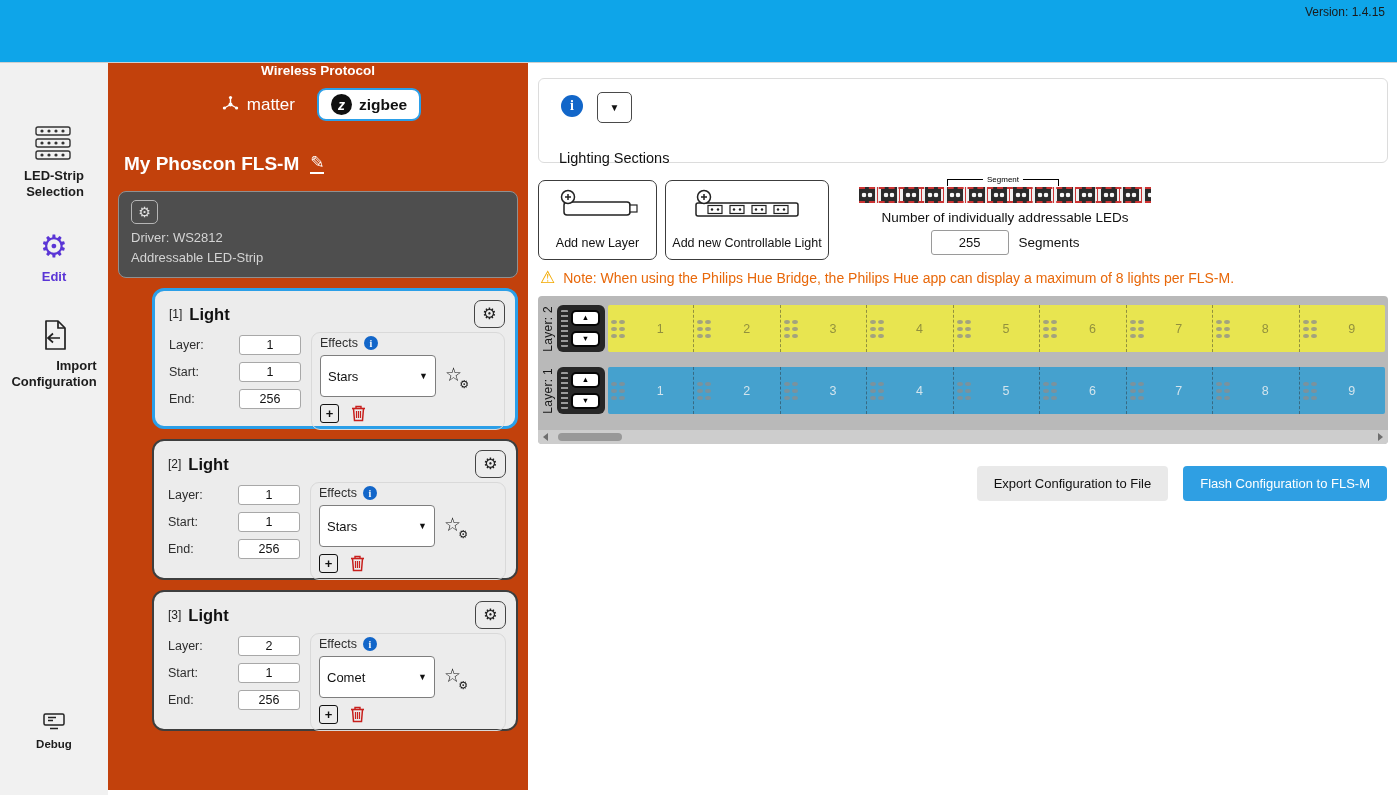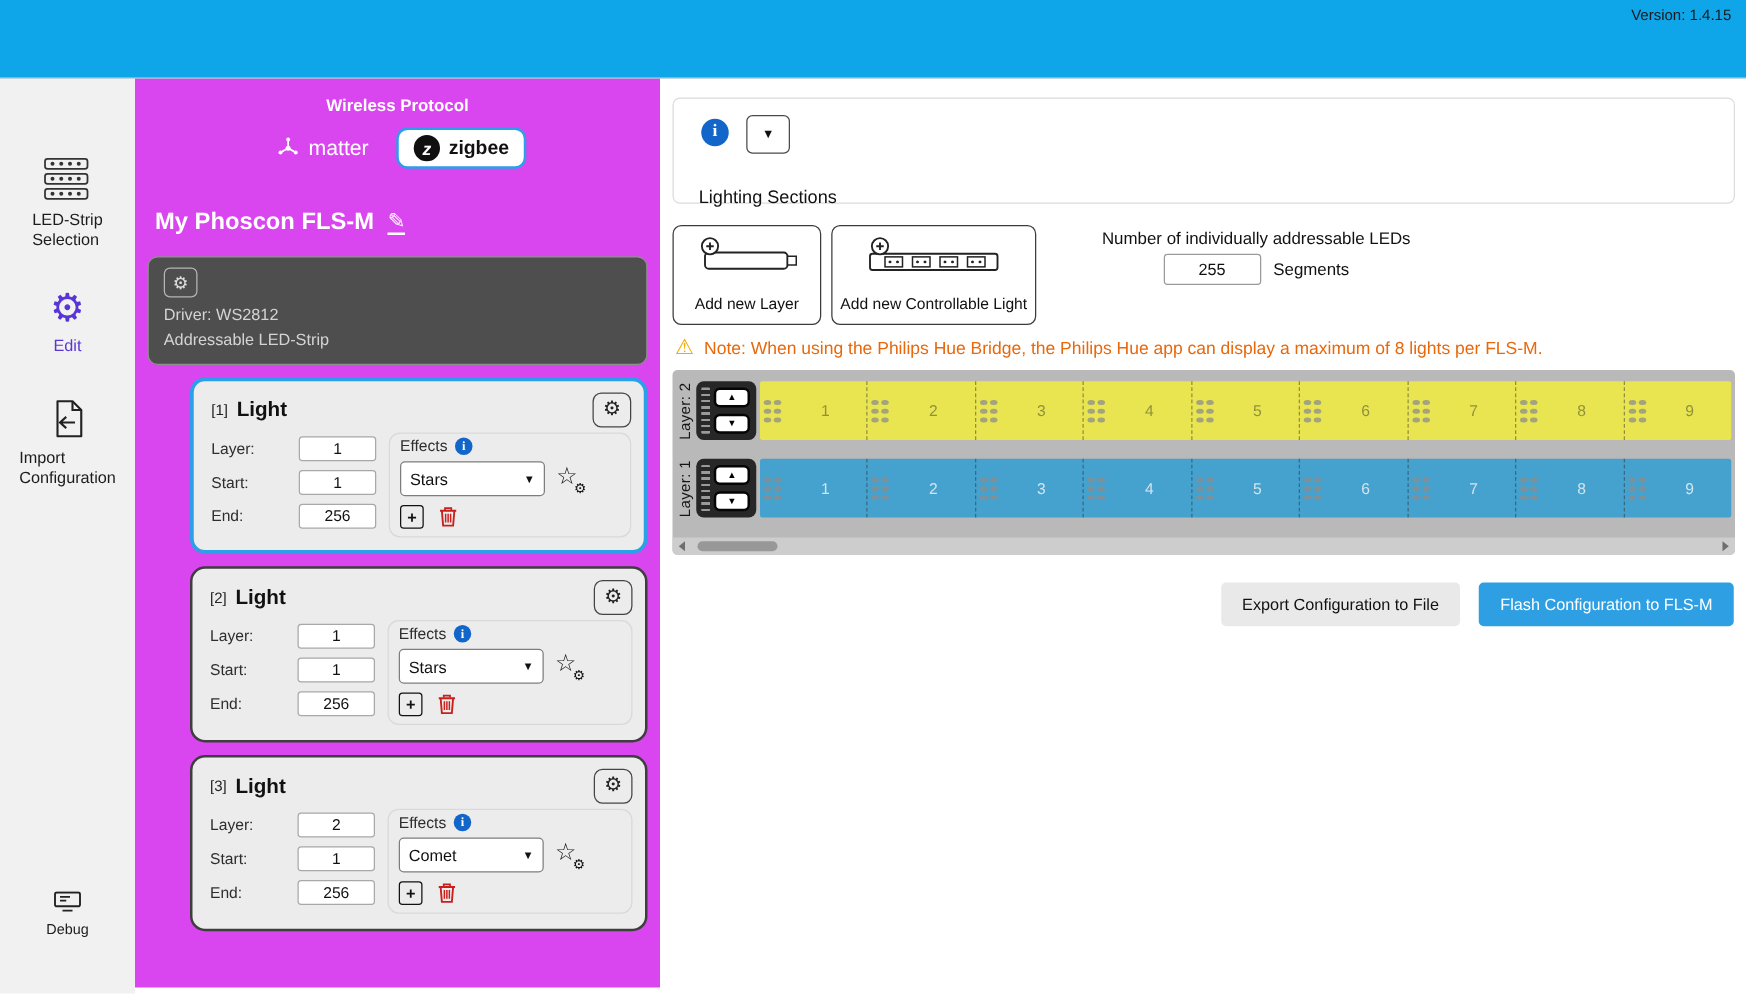--- a/index.html
+++ b/index.html
@@ -9,27 +9,27 @@
 
   
   .header{position:absolute;top:0;left:0;right:0;height:62px;background:#0ea5e9;border-bottom:1px solid #cfcfcf;}
   .version{position:absolute;top:5px;right:12px;font-size:12px;color:#1a1a1a;}
   .title{text-align:center;padding-top:21px;font-size:27px;font-weight:700;color:#3d3d3d;letter-spacing:.2px;}
 
   
   .sidebar{position:absolute;top:63px;bottom:0;left:0;width:108px;background:#f1f1f1;}
   .sb-item{position:absolute;left:0;width:108px;display:flex;flex-direction:column;align-items:center;gap:7px;cursor:pointer;}
   .sb-led{top:62px}.sb-edit{top:168px}.sb-import{top:256px}.sb-debug{top:650px}
-  .sb-label{font-size:13px;color:#1c1c1c;text-align:left;line-height:1.25;}
+  .sb-label{font-size:13px;color:#1c1c1c;text-align:right;line-height:1.25;font-weight:bold;}
   .sb-debug .sb-label{font-size:11.5px;}
   .sb-edit .sb-label{color:#5a35d6;}
   .gear-glyph{font-size:31px;color:#5a35d6;line-height:1;}
 
   
-  .panel{position:absolute;top:63px;left:108px;width:420px;bottom:5px;background:#d946ef;box-sizing:border-box;padding-top:14px;}
+  .panel{position:absolute;top:63px;left:108px;width:420px;bottom:5px;background:#c2410c;box-sizing:border-box;}
   .wp-title{color:#fff;font-size:13.5px;font-weight:600;text-align:center;}
   .wp-row{display:flex;justify-content:center;align-items:center;gap:16px;margin-top:10px;}
   .matter-btn{display:flex;align-items:center;gap:7px;background:none;border:none;color:#fff;font-size:17px;cursor:pointer;}
   .zigbee-btn{display:flex;align-items:center;gap:7px;background:#fff;border:2px solid #2b9fe8;border-radius:9px;padding:4px 12px;font-size:15.5px;font-weight:700;color:#111;cursor:pointer;}
   .z-circle{width:21px;height:21px;border-radius:50%;background:#101010;color:#fff;display:flex;align-items:center;justify-content:center;font-size:14px;font-weight:700;font-style:italic;}
   .device-row{display:flex;align-items:center;gap:11px;margin:32px 0 0 16px;}
   .device-name{color:#fff;font-size:19px;font-weight:700;}
   .edit-pencil{color:#fff;font-size:17px;border-bottom:2px solid #fff;line-height:1;cursor:pointer;padding-bottom:1px;}
 
   .driver-card{margin:16px 10px 0 10px;background:#4e4e4e;border:1px solid #909090;border-radius:8px;padding:8px 12px 10px;color:#d4d4d4;font-size:13px;line-height:1.5;}
@@ -43,21 +43,21 @@
   .lc-name{font-size:16.5px;font-weight:700;color:#111;}
   .lc-gear{margin-left:auto;width:31px;height:28px;border:1.5px solid #444;border-radius:7px;background:none;display:flex;align-items:center;justify-content:center;cursor:pointer;padding:0;}
   .lc-gear span{font-size:16px;color:#222;line-height:1;}
   .lc-body{display:flex;padding:4px 10px 0 14px;gap:10px;}
   .lc-fields{width:132px;display:flex;flex-direction:column;gap:7px;padding-top:3px;}
   .frow{display:flex;align-items:center;justify-content:space-between;font-size:12.5px;color:#2e2e2e;}
   .frow input{width:60px;height:18px;border:1px solid #a8a8a8;border-radius:3px;background:#fff;text-align:center;font-size:12.5px;color:#111;font-family:inherit;padding:0;}
   .lc-effects{flex:1;border:1px solid #d9d9d9;border-radius:9px;padding:3px 8px 6px;margin-bottom:6px;}
   .eff-label{display:flex;align-items:center;gap:6px;font-size:12.5px;color:#2e2e2e;}
   .eff-row{display:flex;align-items:center;gap:9px;margin-top:5px;}
-  .eff-select{width:116px;height:28px;background:#fff;border:1px solid #7e7e7e;border-radius:4px;display:flex;align-items:center;padding:0 7px;font-size:13px;color:#111;cursor:pointer;box-sizing:border-box;}
+  .eff-select{width:116px;height:42px;background:#fff;border:1px solid #7e7e7e;border-radius:4px;display:flex;align-items:center;padding:0 7px;font-size:13px;color:#111;cursor:pointer;box-sizing:border-box;}
   .dd-caret{margin-left:auto;font-size:9px;color:#111;}
   .stargear{position:relative;width:24px;height:22px;cursor:pointer;}
   .stargear .star{font-size:19px;color:#111;line-height:1;position:absolute;top:0;left:0;}
   .stargear .mini-gear{position:absolute;right:0;bottom:-3px;font-size:11px;color:#111;line-height:1;}
   .eff-icons{display:flex;align-items:center;gap:12px;margin-top:7px;}
   .plus-btn{width:17px;height:17px;border:1.6px solid #111;border-radius:3px;display:flex;align-items:center;justify-content:center;font-size:13px;font-weight:700;color:#111;cursor:pointer;line-height:1;}
   .trash-btn{cursor:pointer;display:flex;}
 
   .info-badge{border-radius:50%;background:#1266c9;color:#fff;display:flex;align-items:center;justify-content:center;font-weight:700;font-family:"Liberation Serif",serif;cursor:pointer;}
   .info-badge.small{width:14px;height:14px;font-size:10px;flex:none;}
@@ -431,20 +431,26 @@
         <circle cx="86" cy="20.5" r="1.2"></circle>
           <circle cx="92" cy="20.5" r="1.2"></circle>
       </g>
       <circle cx="12" cy="8" r="6.5" fill="#fff" stroke="#222" stroke-width="1.5"></circle>
       <path d="M12 5v6M9 8h6" stroke="#222" stroke-width="1.5"></path>
     </svg>
     <span>Add new Controllable Light</span>
   </button>
 
   <div class="segment-group">
+    <div class="seg-wrap">
+      <div class="seg-bracket">
+        <span class="seg-bracket-label">Segment</span>
+      </div>
+      <div class="seg-strip"></div>
+    </div>
     <div class="leds-caption">Number of individually addressable LEDs</div>
     <div class="seg-input-row">
       <input class="seg-input" value="255" style="">
       <span class="seg-label">Segments</span>
     </div>
   </div>
 
   <div class="note">
     <span class="warn-icon">⚠</span>
     <span>Note: When using the Philips Hue Bridge, the Philips Hue app can display a maximum of 8 lights per FLS-M.</span>

